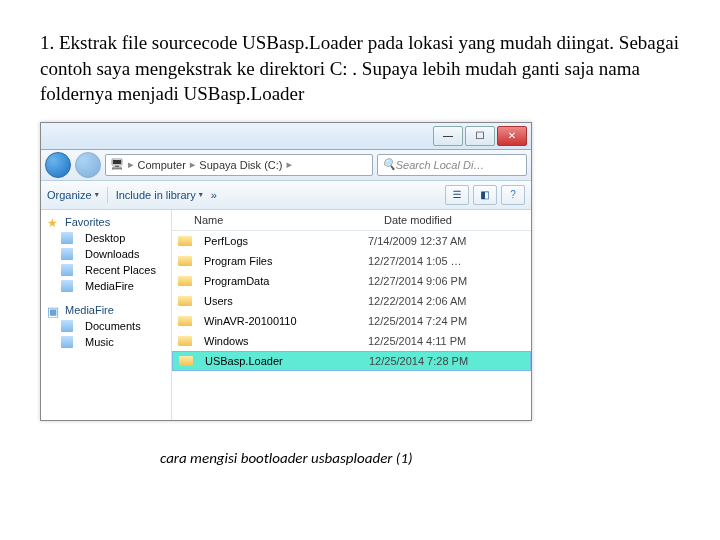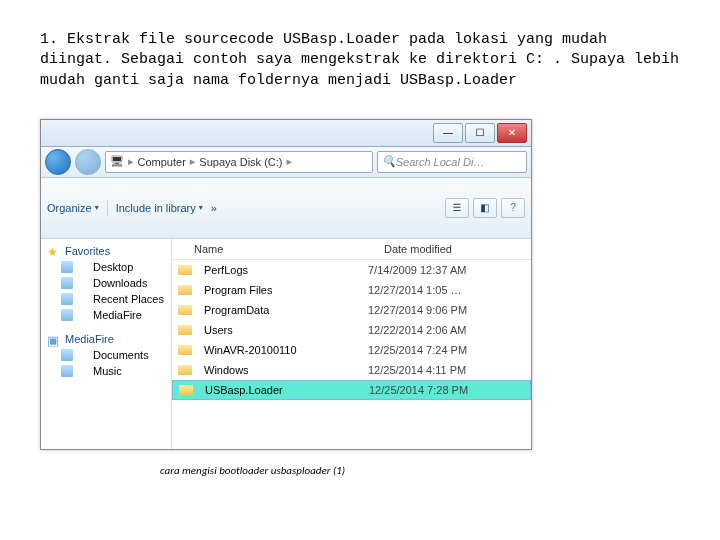--- a/index.html
+++ b/index.html
@@ -1,50 +1,50 @@
 <!DOCTYPE html>
 <html><head>
 <meta charset="utf-8">
 <style>
   body{margin:0;font-family:"Segoe UI",Tahoma,sans-serif;background:#fff;font-size:13px;color:#000}
   .page{width:720px;height:540px;padding:30px 40px;box-sizing:border-box}
-  .instruction{font-family:Liberation Mono, monospace;font-size:15px;line-height:1.35;margin-bottom:28px}
+  .instruction{font-family:Liberation Serif, serif;font-size:19px;line-height:1.35;margin-bottom:15px}
   .explorer{width:490px;border:1px solid #888;box-shadow:0 0 4px rgba(0,0,0,.2);font-size:11px}
   .titlebar{height:26px;background:linear-gradient(#eaf3fb,#d7e7f5);border-bottom:1px solid #9ab;display:flex;align-items:center;justify-content:flex-end;padding:0 4px;gap:2px}
   .tbtn{width:28px;height:18px;border:1px solid #8aa;border-radius:2px;display:flex;align-items:center;justify-content:center;font-size:10px;background:linear-gradient(#f5f9fc,#dce8f2)}
   .tclose{background:linear-gradient(#e88,#c33);color:#fff;border-color:#a33}
   .addrbar{height:30px;background:linear-gradient(#f4f8fc,#e2ecf5);border-bottom:1px solid #b8cfe0;display:flex;align-items:center;padding:0 4px;gap:4px}
   .navbtn{width:24px;height:24px;border-radius:50%;background:radial-gradient(circle at 30% 30%,#6ab6f0,#1a6fc0);border:1px solid #2a6aa0}
   .addr{flex:1;height:20px;background:#fff;border:1px solid #9ab;border-radius:2px;display:flex;align-items:center;padding:0 4px;gap:4px;color:#333}
   .addr .sep{color:#888}
   .search{width:140px;height:20px;background:#fff;border:1px solid #9ab;border-radius:2px;display:flex;align-items:center;padding:0 4px;color:#888;font-style:italic}
-  .toolbar{height:28px;background:linear-gradient(#f9fbfd,#e4eef6);border-bottom:1px solid #c4d5e3;display:flex;align-items:center;padding:16px 6px;gap:8px;color:#1a4a7a;position:relative}
+  .toolbar{height:28px;background:linear-gradient(#f9fbfd,#e4eef6);border-bottom:1px solid #c4d5e3;display:flex;align-items:center;padding:0 6px;gap:8px;color:#1a4a7a;position:relative}
   .tdrop{display:flex;align-items:center;gap:3px}
   .tdrop::after{content:"▾";font-size:8px;color:#456}
   .tsep{width:1px;height:16px;background:#c4d5e3}
   .rightview{margin-left:auto;display:flex;gap:4px}
   .sqbtn{width:22px;height:18px;border:1px solid #b0c4d4;background:linear-gradient(#fbfdff,#e8f0f7);border-radius:2px;display:flex;align-items:center;justify-content:center;font-size:10px}
   .body{display:flex;height:210px;background:#fff}
   .sidebar{width:130px;border-right:1px solid #d9e2ea;padding:4px 0;overflow:hidden}
   .sgroup{padding:2px 6px;display:flex;align-items:center;gap:4px;color:#1a4a7a}
-  .sitem{padding:2px 6px 2px 20px;display:flex;align-items:center;gap:20px;color:#000}
+  .sitem{padding:2px 6px 2px 20px;display:flex;align-items:center;gap:12px;color:#000}
   .ic{width:14px;height:12px;display:inline-block;flex-shrink:0}
   .star{color:#f6b73c;font-size:12px}
   .fld{background:linear-gradient(#ffe9a8,#f1c24f);border-radius:1px;width:14px;height:10px}
   .doc{background:linear-gradient(#bde0ff,#7fb8e8);border-radius:1px;width:12px;height:12px}
   .lib{color:#6aa3d8;font-size:13px}
   .files{flex:1;overflow:hidden}
   .fhdr{display:flex;height:20px;border-bottom:1px solid #e0e7ed;align-items:center;color:#333}
   .fhdr .c1{width:190px;padding-left:22px}
   .fhdr .c2{flex:1}
   .frow{display:flex;height:20px;align-items:center}
   .frow .c1{width:190px;padding-left:6px;display:flex;align-items:center;gap:12px}
   .frow .c2{flex:1;color:#444}
   .frow.sel{background:#5eead4;border:1px solid #7fb8e8;box-sizing:border-box}
-  .caption{font-family:Calibri,sans-serif;font-style:italic;font-size:11px;margin-top:14px;margin-left:120px}
+  .caption{font-family:Calibri,sans-serif;font-style:italic;font-size:15px;margin-top:28px;margin-left:120px}
 </style>
 </head>
 <body>
 
 <div class="page">
   <div class="instruction">1. Ekstrak file sourcecode USBasp.Loader pada lokasi yang mudah diingat. Sebagai contoh saya mengekstrak ke direktori C: . Supaya lebih mudah ganti saja nama foldernya menjadi USBasp.Loader</div>
 
   <div class="explorer">
     <div class="titlebar">
       <div class="tbtn">—</div>

